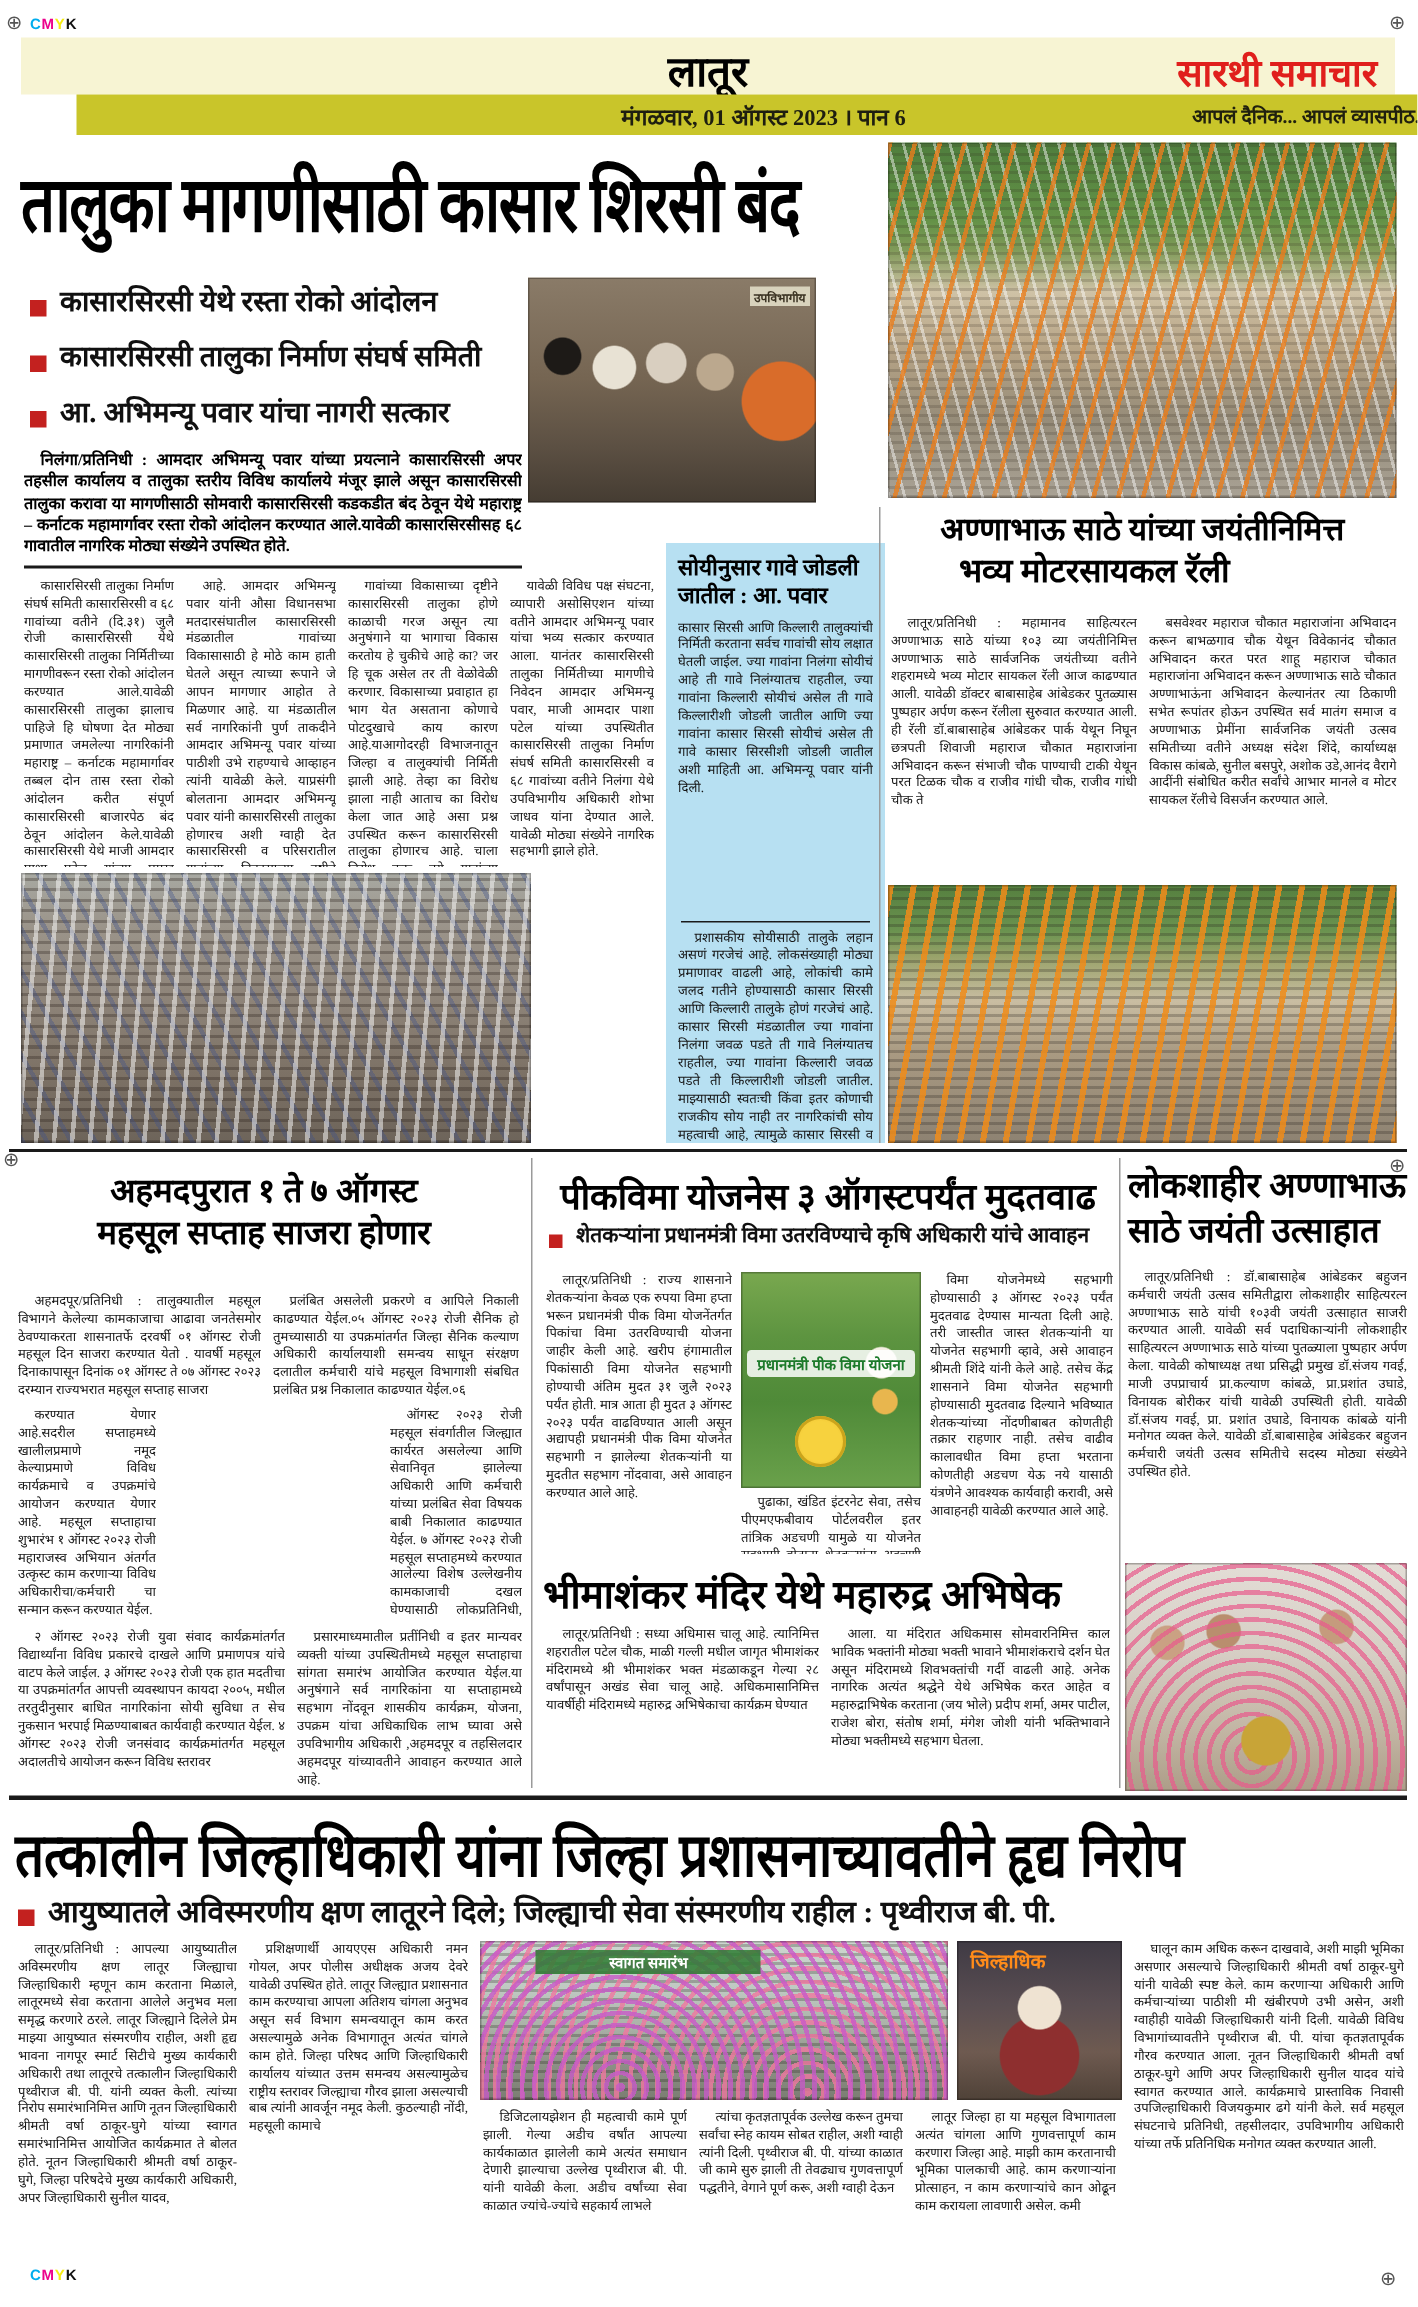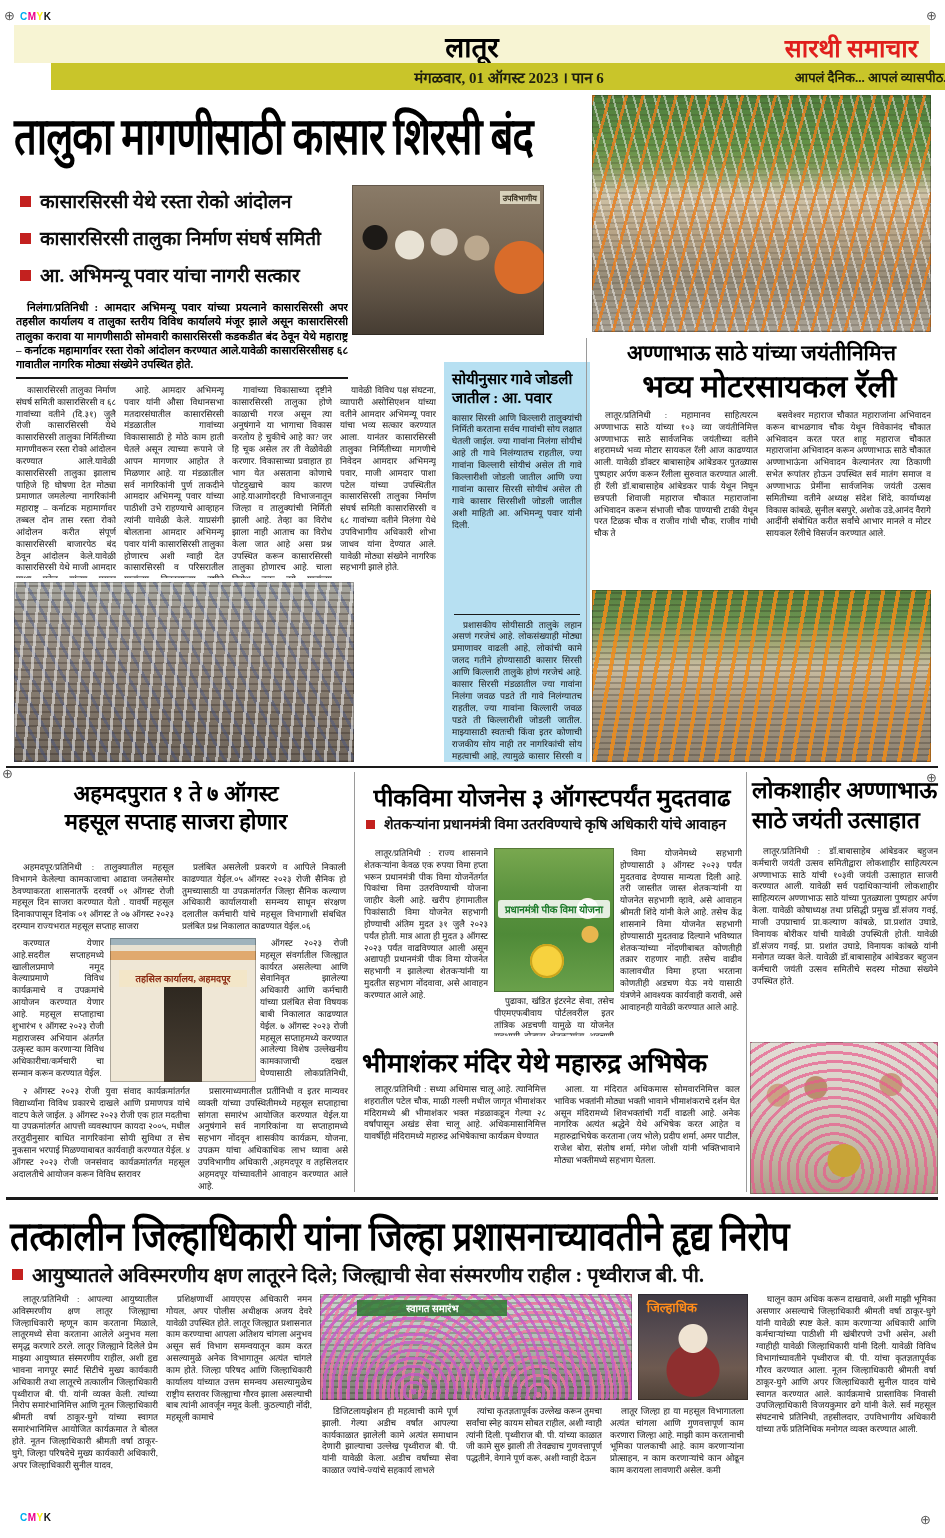--- a/index.html
+++ b/index.html
@@ -7,21 +7,21 @@
         font-family:"Liberation Serif","DejaVu Sans",serif;overflow:hidden;}
   .abs{position:absolute;}
   .bt{font-size:8.7px;line-height:1.36;text-align:justify;color:#161616;overflow:hidden;text-indent:11px;}
   .bt-nofill{text-indent:0;}
   .hl{font-weight:bold;color:#000;}
   .reg{position:absolute;color:#555;font-size:13px;font-family:"DejaVu Sans",sans-serif;}
   .cmyk{position:absolute;font-family:Liberation Sans, sans-serif;font-size:10px;font-weight:bold;letter-spacing:.5px;}
   .cmyk .c{color:#00adee}.cmyk .m{color:#ec008c}.cmyk .y{color:#f7ec13}.cmyk .k{color:#111}
   .band1{background:#f7f4d3;}
   .band2{background:#c9c52a;margin-left:37px;}
-  .bullet{display:flex;align-items:flex-start;font-weight:bold;font-size:19px;line-height:1.3;color:#101010;}
+  .bullet{display:flex;align-items:center;font-weight:bold;font-size:19px;line-height:1.3;color:#101010;}
   .redsq{display:inline-block;width:11px;height:11px;background:#c3211f;margin:6px 9px 0 0;flex:0 0 auto;}
   .vline{position:absolute;width:1px;background:#9a9a9a;}
   .hline{position:absolute;background:#1a1a1a;}
   .ph{position:absolute;overflow:hidden;box-shadow:inset 0 0 0 1px rgba(0,0,0,.28);}
   .inlbl{position:absolute;font-weight:bold;text-align:center;}
   .bluebox{background:#b7e0f2;padding:8px 8px 6px 8px;box-sizing:border-box;overflow:hidden;}
   .bluebox .bxtitle{font-weight:bold;font-size:15px;line-height:1.25;color:#000;margin-bottom:5px;}
   .bluebox .bxhr{height:1px;background:#1a1a1a;margin:5px 2px;}
   .p-rally-top{background:
     repeating-linear-gradient(105deg, rgba(233,126,29,.8) 0 3px, rgba(233,126,29,0) 3px 16px),
@@ -125,43 +125,39 @@
     <div class="bxhr"></div>
     <div class="bt" style="height:148px;font-size:8.8px">प्रशासकीय सोयीसाठी तालुके लहान असणं गरजेचं आहे. लोकसंख्याही मोठ्या प्रमाणावर वाढली आहे, लोकांची कामे जलद गतीने होण्यासाठी कासार सिरसी आणि किल्लारी तालुके होणं गरजेचं आहे. कासार सिरसी मंडळातील ज्या गावांना निलंगा जवळ पडते ती गावे निलंग्यातच राहतील, ज्या गावांना किल्लारी जवळ पडते ती किल्लारीशी जोडली जातील. माझ्यासाठी स्वतःची किंवा इतर कोणाची राजकीय सोय नाही तर नागरिकांची सोय महत्वाची आहे, त्यामुळे कासार सिरसी व किल्लारी तालुक्यांची निर्मिती झाल्याशिवाय थांबणार नसल्याचे आ. अभिमन्यू पवार यांनी सांगितले.</div>
   </div>
 
   <div class="ph p-crowd-left" style="left:14px;top:582px;width:340px;height:180px"></div>
 
   <div class="ph p-rally-top" style="left:592px;top:95px;width:339px;height:237px"></div>
   <div class="vline" style="left:586px;top:338px;height:424px"></div>
 
   <div class="abs hl" style="left:592px;top:338px;width:339px;text-align:center;font-size:21px">अण्णाभाऊ साठे यांच्या जयंतीनिमित्त</div>
-  <div class="abs hl" style="left:600px;top:364px;width:339px;text-align:center;font-size:31px">भव्य मोटरसायकल रॅली</div>
+  <div class="abs hl" style="left:560px;top:364px;width:339px;text-align:center;font-size:22px">भव्य मोटरसायकल रॅली</div>
 
   <div class="abs bt" style="left:594px;top:410px;width:164px;height:176px">लातूर/प्रतिनिधी : महामानव साहित्यरत्न अण्णाभाऊ साठे यांच्या १०३ व्या जयंतीनिमित्त अण्णाभाऊ साठे सार्वजनिक जयंतीच्या वतीने शहरामध्ये भव्य मोटार सायकल रॅली आज काढण्यात आली. यावेळी डॉक्टर बाबासाहेब आंबेडकर पुतळ्यास पुष्पहार अर्पण करून रॅलीला सुरुवात करण्यात आली. ही रॅली डॉ.बाबासाहेब आंबेडकर पार्क येथून निघून छत्रपती शिवाजी महाराज चौकात महाराजांना अभिवादन करून संभाजी चौक पाण्याची टाकी येथून परत टिळक चौक व राजीव गांधी चौक, राजीव गांधी चौक ते</div>
   <div class="abs bt" style="left:766px;top:410px;width:165px;height:176px">बसवेश्वर महाराज चौकात महाराजांना अभिवादन करून बाभळगाव चौक येथून विवेकानंद चौकात अभिवादन करत परत शाहू महाराज चौकात महाराजांना अभिवादन करून अण्णाभाऊ साठे चौकात अण्णाभाऊंना अभिवादन केल्यानंतर त्या ठिकाणी सभेत रूपांतर होऊन उपस्थित सर्व मातंग समाज व अण्णाभाऊ प्रेमींना सार्वजनिक जयंती उत्सव समितीच्या वतीने अध्यक्ष संदेश शिंदे, कार्याध्यक्ष विकास कांबळे, सुनील बसपुरे, अशोक उडे,आनंद वैरागे आदींनी संबोधित करीत सर्वांचे आभार मानले व मोटर सायकल रॅलीचे विसर्जन करण्यात आले.</div>
 
   <div class="ph p-rally-right" style="left:592px;top:590px;width:339px;height:172px"></div>
 
   <div class="hline" style="left:6px;top:766px;width:932px;height:2px"></div>
   <div class="vline" style="left:354px;top:772px;height:420px"></div>
   <div class="vline" style="left:746px;top:772px;height:420px"></div>
 
   <div class="abs hl" style="left:8px;top:780px;width:336px;text-align:center;font-size:22px;line-height:1.28">
     <div>अहमदपुरात १ ते ७ ऑगस्ट</div>
     <div>महसूल सप्ताह साजरा होणार</div>
   </div>
   <div class="abs bt" style="left:12px;top:862px;width:162px;height:70px">अहमदपूर/प्रतिनिधी : तालुक्यातील महसूल विभागने केलेल्या कामकाजाचा आढावा जनतेसमोर ठेवण्याकरता शासनातर्फे दरवर्षी ०१ ऑगस्ट रोजी महसूल दिन साजरा करण्यात येतो . यावर्षी महसूल दिनाकापासून दिनांक ०१ ऑगस्ट ते ०७ ऑगस्ट २०२३ दरम्यान राज्यभरात महसूल सप्ताह साजरा</div>
   <div class="abs bt" style="left:182px;top:862px;width:164px;height:70px">प्रलंबित असलेली प्रकरणे व आपिले निकाली काढण्यात येईल.०५ ऑगस्ट २०२३ रोजी सैनिक हो तुमच्यासाठी या उपक्रमांतर्गत जिल्हा सैनिक कल्याण अधिकारी कार्यालयाशी समन्वय साधून संरक्षण दलातील कर्मचारी यांचे महसूल विभागाशी संबधित प्रलंबित प्रश्न निकालात काढण्यात येईल.०६</div>
 
   <div class="abs bt" style="left:12px;top:938px;width:92px;height:142px">करण्यात येणार आहे.सदरील सप्ताहमध्ये खालीलप्रमाणे नमूद केल्याप्रमाणे विविध कार्यक्रमाचे व उपक्रमांचे आयोजन करण्यात येणार आहे. महसूल सप्ताहाचा शुभारंभ १ ऑगस्ट २०२३ रोजी महाराजस्व अभियान अंतर्गत उत्कृस्ट काम करणाऱ्या विविध अधिकारीचा/कर्मचारी चा सन्मान करून करण्यात येईल.</div>
-  <div class="ph p-tehsil" style="left:110px;top:938px;width:146px;height:144px">
-    <div class="door"></div>
-    <span class="inlbl" style="left:6%;right:6%;top:22%;background:#f3e6c8;color:#8a2a12;font-size:9.5px;padding:2px 1px">तहसिल कार्यालय, अहमदपूर</span>
-  </div>
   <div class="abs bt" style="left:260px;top:938px;width:88px;height:142px">ऑगस्ट २०२३ रोजी महसूल संवर्गातील जिल्ह्यात कार्यरत असलेल्या आणि सेवानिवृत झालेल्या अधिकारी आणि कर्मचारी यांच्या प्रलंबित सेवा विषयक बाबी निकालात काढण्यात येईल. ७ ऑगस्ट २०२३ रोजी महसूल सप्ताहमध्ये करण्यात आलेल्या विशेष उल्लेखनीय कामकाजाची दखल घेण्यासाठी लोकप्रतिनिधी, जेष्ठ नागरिक, स्वयंसेवी संस्था,</div>
 
   <div class="abs bt" style="left:12px;top:1086px;width:178px;height:106px">२ ऑगस्ट २०२३ रोजी युवा संवाद कार्यक्रमांतर्गत विद्यार्थ्यांना विविध प्रकारचे दाखले आणि प्रमाणपत्र यांचे वाटप केले जाईल. ३ ऑगस्ट २०२३ रोजी एक हात मदतीचा या उपक्रमांतर्गत आपत्ती व्यवस्थापन कायदा २००५, मधील तरतुदीनुसार बाधित नागरिकांना सोयी सुविधा त सेच नुकसान भरपाई मिळण्याबाबत कार्यवाही करण्यात येईल. ४ ऑगस्ट २०२३ रोजी जनसंवाद कार्यक्रमांतर्गत महसूल अदालतीचे आयोजन करून विविध स्तरावर</div>
   <div class="abs bt" style="left:198px;top:1086px;width:150px;height:106px">प्रसारमाध्यमातील प्रतींनिधी व इतर मान्यवर व्यक्ती यांच्या उपस्थितीमध्ये महसूल सप्ताहाचा सांगता समारंभ आयोजित करण्यात येईल.या अनुषंगाने सर्व नागरिकांना या सप्ताहामध्ये सहभाग नोंदवून शासकीय कार्यक्रम, योजना, उपक्रम यांचा अधिकाधिक लाभ घ्यावा असे उपविभागीय अधिकारी ,अहमदपूर व तहसिलदार अहमदपूर यांच्यावतीने आवाहन करण्यात आले आहे.</div>
 
   <div class="abs hl" style="left:362px;top:780px;width:380px;text-align:center;font-size:24px">पीकविमा योजनेस ३ ऑगस्टपर्यंत मुदतवाढ</div>
   <div class="abs bullet" style="left:366px;top:816px;width:376px;font-size:14px">
     <span class="redsq" style="width:9px;height:9px;margin-top:4px"></span>
     <span>शेतकऱ्यांना प्रधानमंत्री विमा उतरविण्याचे कृषि अधिकारी यांचे आवाहन</span>
   </div>

